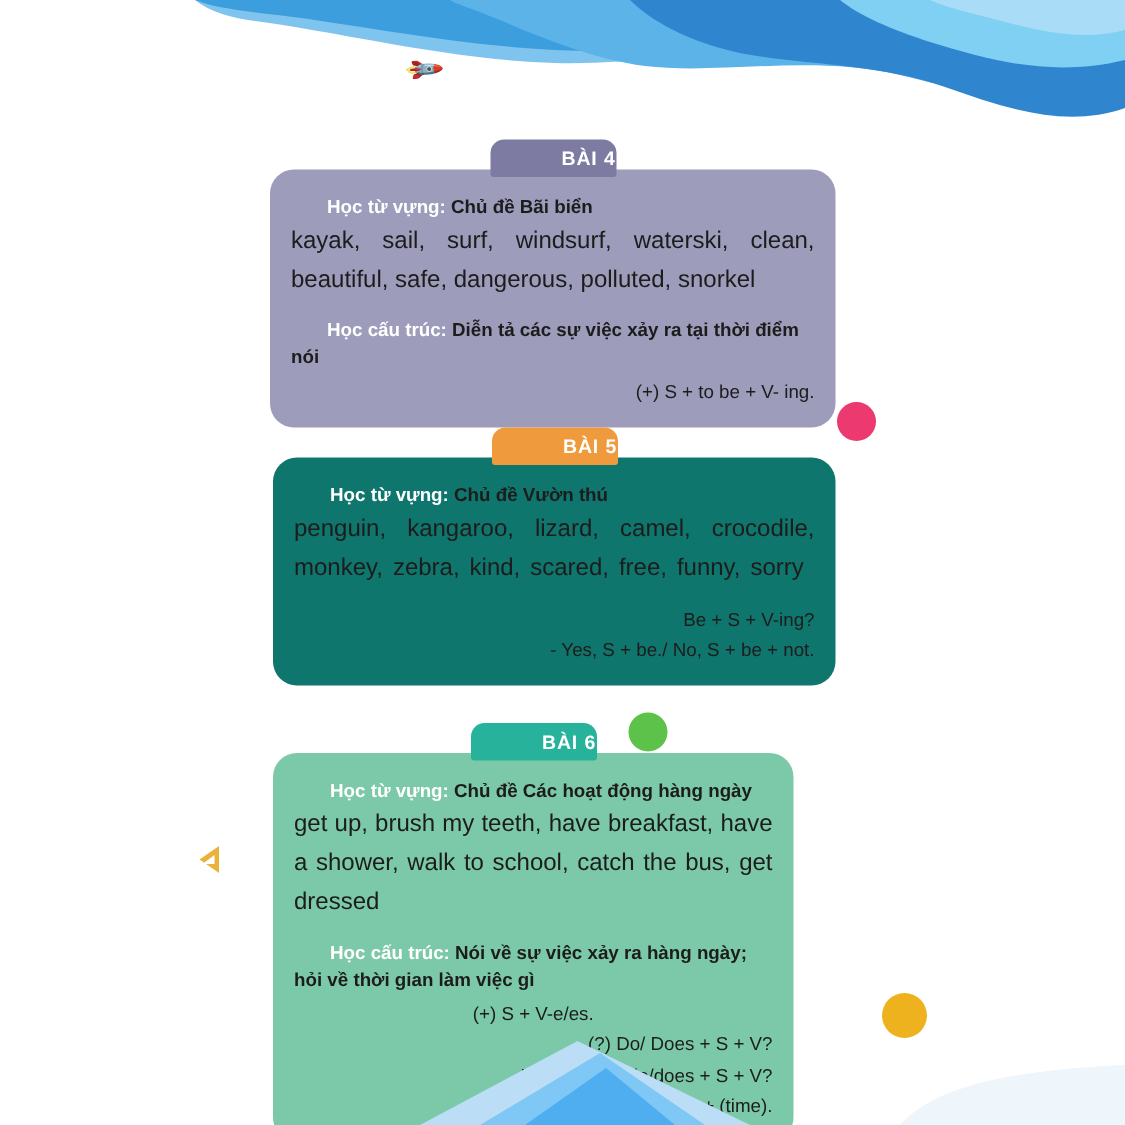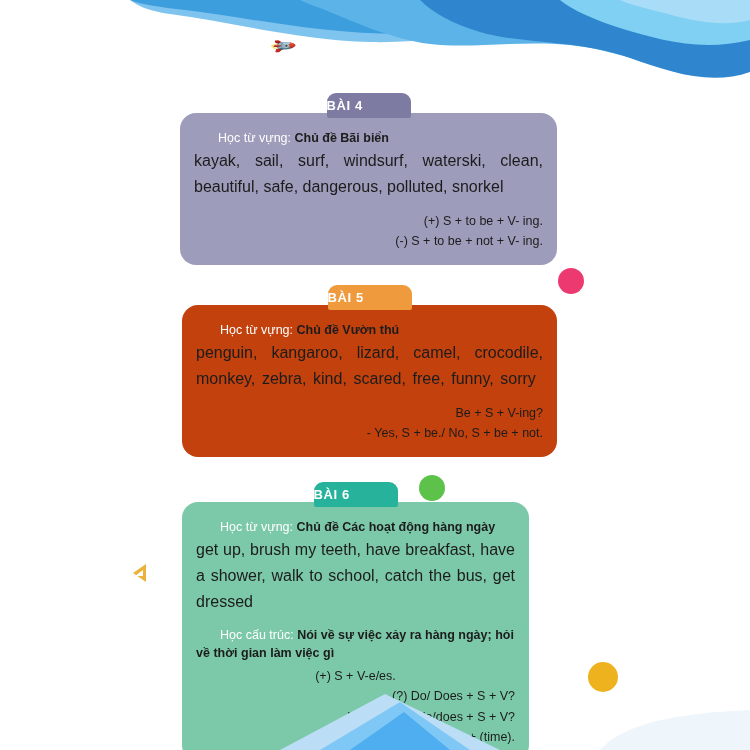--- a/index.html
+++ b/index.html
@@ -61,36 +61,36 @@
     padding: 16px 14px 14px 14px;
   }
   .tab {
     position: absolute;
     top: -20px;
     left: 50%;
     transform: translateX(-50%);
     min-width: 84px;
     height: 25px;
     line-height: 25px;
-    text-align: left;
+    text-align: right;
     border-radius: 9px 9px 2px 2px;
     color: #ffffff;
     font-weight: bold;
     font-size: 13px;
     letter-spacing: 0.6px;
   }
 
   .row-label {
     font-size: 12.5px;
     line-height: 1.45;
     font-weight: bold;
   }
   .lbl {
     color: #ffffff;
-    font-weight: normal;
+    font-weight: bold;
     white-space: nowrap;
     padding-left: 24px;
   }
   .topic {
     color: #1c1c1c;
     font-weight: bold;
   }
   .words {
     font-size: 16px;
     line-height: 1.62;
@@ -112,21 +112,21 @@
   .formula-pair {
     display: flex;
     justify-content: center;
     gap: 38px;
   }
 
   
   #card-1 { left: 180px; top: 113px; width: 377px; background: #9d9cbb; }
   #card-1 .tab { background: #7e7ba3; }
   
-  #card-2 { left: 182px; top: 305px; width: 375px; background: #c2410c; }
+  #card-2 { left: 182px; top: 305px; width: 375px; background: #0f766e; }
   #card-2 .tab { background: #f09a3e; }
   #card-2 .lbl { color: #ffffff; }
   
   #card-3 { left: 182px; top: 502px; width: 347px; background: #7cc9a9; }
   #card-3 .tab { background: #27b39b; }
 
   .words-spread { word-spacing: 2.2px; }
 </style>
 </head>
 <body>
@@ -154,23 +154,26 @@
   <div class="card" id="card-1">
     <div class="tab">BÀI 4</div>
 
     <div class="row-label">
       <span class="lbl">Học từ vựng:</span>
       <span class="topic">Chủ đề Bãi biển</span>
     </div>
     <div class="words">kayak, sail, surf, windsurf, waterski, clean, beautiful, safe, dangerous, polluted, snorkel</div>
 
     <div class="struct-block">
+      <div class="row-label">
+        <span class="lbl">Học cấu trúc:</span>
+        <span class="topic">Diễn tả các sự việc xảy ra tại thời điểm nói</span>
+      </div>
       <div class="formulas">
         <div>(+) S + to be + V- ing.</div>
-        <div>(-) S + to be + not + V- ing.</div>
       </div>
     </div>
   </div>
 
   <div class="card" id="card-2">
     <div class="tab">BÀI 5</div>
 
     <div class="row-label">
       <span class="lbl">Học từ vựng:</span>
       <span class="topic">Chủ đề Vườn thú</span>

